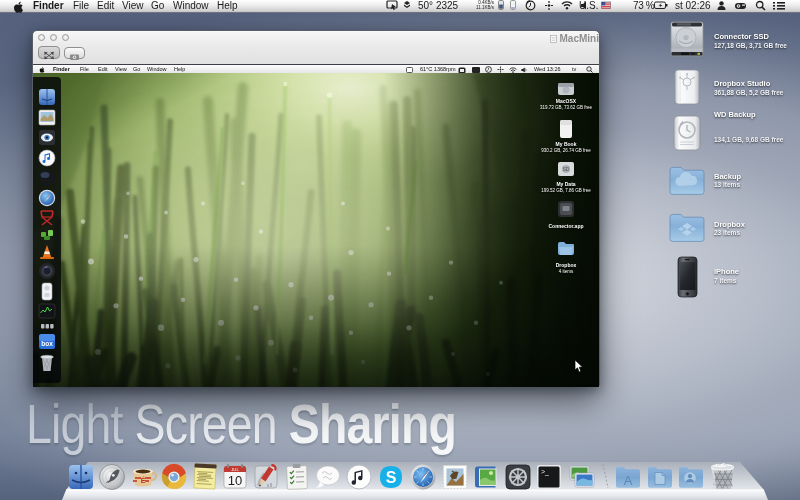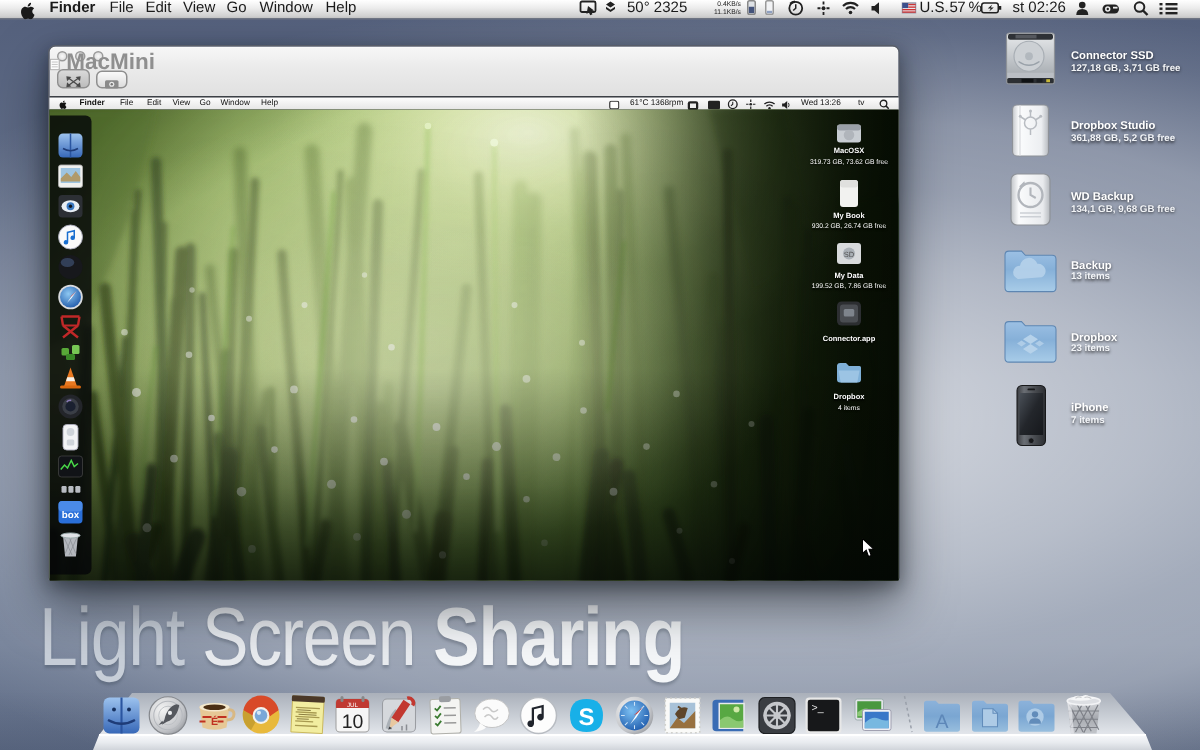--- a/index.html
+++ b/index.html
@@ -29,22 +29,22 @@
      text-shadow:0 1px 2px rgba(0,0,0,0.7);white-space:nowrap;}
   
   #win{position:absolute;left:32px;top:30px;width:568px;height:357px;box-sizing:border-box;
      border-radius:5px 5px 2px 2px;
      background:linear-gradient(#f7f7f7 0px,#ebebeb 14px,#e0e0e0 34px,#d2d2d2 42px);
      border:1px solid #585d68;
      box-shadow:0 1px 0 rgba(255,255,255,0.4) inset, 0 16px 34px rgba(10,14,22,0.55), 0 4px 12px rgba(10,14,22,0.4);}
   #titlebar{position:absolute;left:0;top:0;width:100%;height:12px;}
   .tl{position:absolute;top:3px;width:5px;height:5px;border-radius:50%;
       border:1px solid #9a9a9a;background:radial-gradient(#fafafa,#d8d8d8);}
-  #wtitle{position:absolute;left:0;right:0;top:2px;text-align:left;
-      font-size:15px;color:#8f8f8f;font-weight:bold;}
+  #wtitle{position:absolute;left:0;right:0;top:2px;text-align:right;
+      font-size:10px;color:#8f8f8f;font-weight:bold;}
   #toolbar{position:absolute;left:0;top:12px;width:100%;height:20px;}
   .tbtn{position:absolute;border:1px solid #8f8f8f;border-radius:4px;}
   
   #imenu{position:absolute;left:0;top:33px;width:100%;height:8px;
      background:linear-gradient(#fdfdfd,#e6e6e6);border-top:1px solid #3c4046;
      font-size:5.5px;color:#111;}
   #imenu .mi{position:absolute;top:1px;line-height:7px;}
   
   #screen{position:absolute;left:0;top:42px;width:566px;height:314px;overflow:hidden;background:#15230d;}
   
@@ -536,22 +536,22 @@
         <path d="M1 4 h2 l3-2.5 v8 L3 7 H1 Z" fill="#222"></path>
       </svg></span>
   <span class="mi" style="left:601px;"><svg width="10" height="11" viewBox="0 0 10 11">
         <rect x="0.5" y="2" width="9" height="6.5" fill="#e8e8ee" stroke="#99a"></rect>
         <rect x="0.5" y="2" width="4" height="3.4" fill="#3c4f8c"></rect>
         <rect x="4.5" y="2.6" width="5" height="0.9" fill="#c33"></rect>
         <rect x="4.5" y="4.3" width="5" height="0.9" fill="#c33"></rect>
         <rect x="0.5" y="6" width="9" height="0.9" fill="#c33"></rect>
         <rect x="0.5" y="7.6" width="9" height="0.9" fill="#c33"></rect>
       </svg></span>
-  <span class="mi" style="left:613px;">U.S.</span>
-  <span class="mi" style="left:633px;letter-spacing:-0.4px;">57 %</span>
+  <span class="mi" style="left:579px;">U.S.</span>
+  <span class="mi" style="left:633px;letter-spacing:-0.4px;">73 %</span>
   <span class="mi" style="left:654px;"><svg width="14" height="11" viewBox="0 0 14 11">
         <rect x="0.5" y="2" width="11" height="6.5" rx="1.5" fill="none" stroke="#222" stroke-width="1"></rect>
         <rect x="12" y="4" width="1.5" height="2.5" fill="#222"></rect>
         <path d="M7.5 3 L4.5 5.7 h2 L5.5 7.6 L8.5 5 h-2 Z" fill="#222"></path>
       </svg></span>
   <span class="mi" style="left:675px;">st 02:26</span>
   <span class="mi" style="left:716px;"><svg width="11" height="11" viewBox="0 0 11 11">
         <circle cx="5.5" cy="3.4" r="2.2" fill="#222"></circle>
         <path d="M1.5 10 q0-4 4-4 q4 0 4 4 z" fill="#222"></path>
       </svg></span>
@@ -638,21 +638,21 @@
             <stop offset="1" stop-color="#b4b8bd"></stop>
           </linearGradient>
         </defs>
       <rect x="3" y="1" width="26" height="34" rx="4" fill="url(#wd1)" stroke="#8e9298" stroke-width="0.8"></rect>
       <circle cx="16" cy="15" r="8" fill="none" stroke="#b2b6bc" stroke-width="1.6"></circle>
       <path d="M16 10 v5 l3.5 2" stroke="#b2b6bc" stroke-width="1.4" fill="none"></path>
       <path d="M9.5 11 a8 8 0 0 1 3 -2.6 l-0.6 -2.6 -3.4 3.4 z" fill="#b2b6bc"></path>
       <path d="M9 27 h14 M9 29.5 h14" stroke="#ccd0d5" stroke-width="1"></path>
     </svg>
   </div>
-  <div class="dlabel" style="top:126px;text-align:center;">WD Backup</div>
+  <div class="dlabel" style="top:110px;text-align:center;">WD Backup</div>
   <div class="dsub" style="top:135.5px;">134,1 GB, 9,68 GB free</div>
 
   <div class="dico" style="left:668px;top:164px;">
     <svg width="38" height="32" viewBox="0 0 38 32">
       <defs>
           <linearGradient id="fol1" x1="0" y1="0" x2="0" y2="1">
             <stop offset="0" stop-color="#9cc0e4"></stop>
             <stop offset="0.45" stop-color="#86b0d8"></stop>
             <stop offset="1" stop-color="#a8cce8"></stop>
           </linearGradient>

